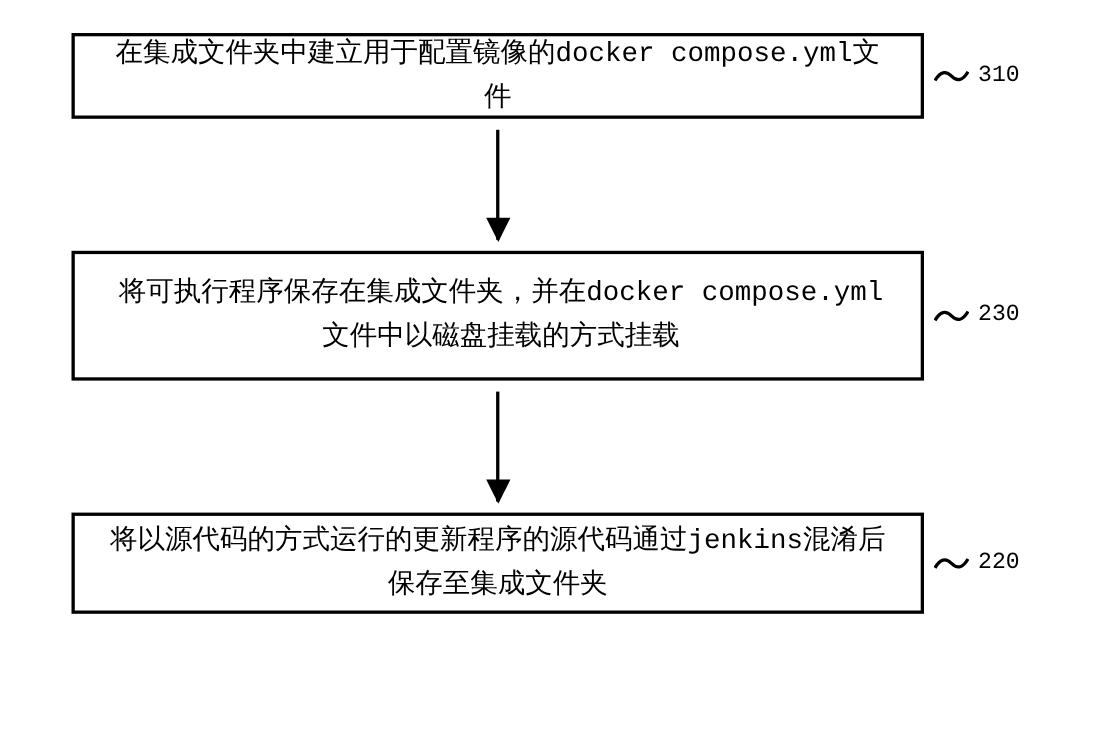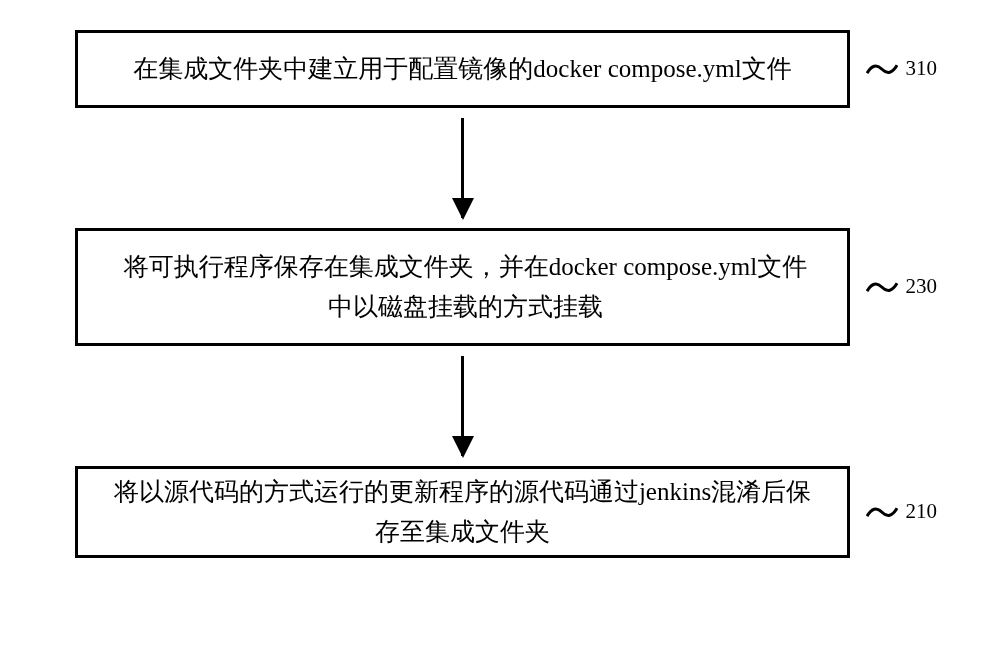--- a/index.html
+++ b/index.html
@@ -9,23 +9,24 @@
     }
     body {
       width: 1000px;
       height: 672px;
       background: #ffffff;
       font-family: "SimSun", "宋体", serif;
       position: relative;
     }
     .flowchart {
       position: absolute;
-      left: 75px;
+      left: 65px;
       top: 30px;
       width: 870px;
+      font-family: Liberation Mono, monospace;
     }
     .box {
       width: 775px;
       border: 3px solid #000;
       display: flex;
       align-items: center;
       justify-content: center;
       text-align: center;
       font-size: 25px;
       line-height: 1.6;
@@ -123,16 +124,16 @@
   </div>
 
   <div class="box box-3">
     <span>将以源代码的方式运行的更新程序的源代码通过jenkins混淆后保存至集成文件夹</span>
     <div class="label">
       <span class="tilde">
         <svg width="32" height="20" viewBox="0 0 32 20">
           <path d="M 1 14 Q 8 2, 16 10 Q 24 18, 31 6" stroke="#000" stroke-width="3" fill="none"></path>
         </svg>
       </span>
-      <span>210</span>
+      <span>220</span>
     </div>
   </div>
 </div>
 
 </body></html>

